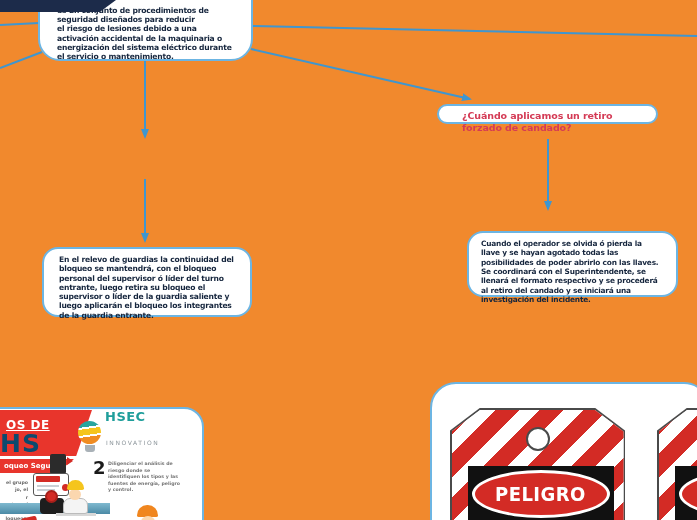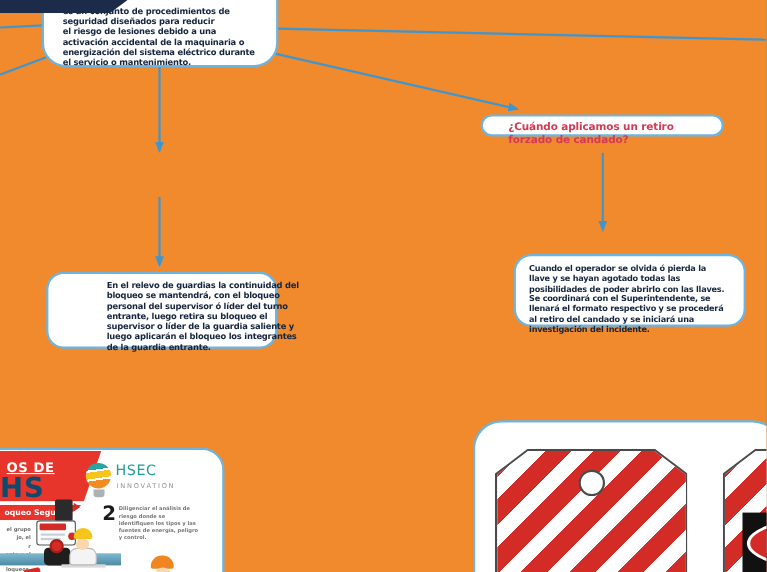--- a/index.html
+++ b/index.html
@@ -27,40 +27,40 @@
   .multiline{white-space:pre;}
   .def-node{left:38px;top:-34px;width:215px;height:95px;border-radius:22px;padding:38px 10px 0 17px;}
   .def-node .body-text{font-size:7.6px;font-weight:bold;line-height:1.21;letter-spacing:-0.2px;color:var(--body-text-navy);}
   .q-node{border-radius:18px;}
   .q-text{font-weight:bold;color:var(--question-red);font-size:9.5px;line-height:1.3;letter-spacing:-0.1px;}
   .how-node{left:42px;top:142px;width:210px;height:37px;padding:5px 8px 0 18px;}
   .when-node{left:437px;top:104px;width:221px;height:20px;padding:4px 8px 0 23px;}
   .ans-node{border-radius:16px;}
   .ans-node .body-text{font-weight:bold;color:var(--body-text-navy);}
   .how-ans-node{left:42px;top:247px;width:210px;height:70px;padding:6px 6px 0 15px;}
-  .how-ans-node .body-text{font-size:7.6px;line-height:1.22;letter-spacing:-0.2px;margin-left:38px;}
+  .how-ans-node .body-text{font-size:7.6px;line-height:1.22;letter-spacing:-0.2px;}
   .when-ans-node{left:447px;top:231px;width:211px;height:66px;padding:6px 5px 0 12px;margin-left:20px;}
   .when-ans-node .body-text{font-size:7.4px;line-height:1.26;letter-spacing:-0.2px;}
   .navy-strip{position:absolute;left:0;top:0;width:116px;height:12px;background:var(--navy-bar);
     clip-path:polygon(0 0,100% 0,86% 100%,0 100%);z-index:3;}
 
   
   .poster-node{left:-42px;top:407px;width:246px;height:150px;border-radius:20px;overflow:hidden;}
   .poster-node *{position:absolute;}
   .banner1{left:0;top:1px;width:132px;height:46px;background:var(--banner-red);
     clip-path:polygon(0 0,100% 0,88% 100%,0 100%);}
   .banner2{left:0;top:50px;width:114px;height:14px;background:var(--banner-red);
     clip-path:polygon(0 0,100% 0,85% 100%,0 100%);}
   .banner-l1{left:46px;top:9px;color:#fff;font-weight:bold;font-size:12px;letter-spacing:0.5px;text-decoration:underline;}
   .banner-l2{left:40px;top:20px;color:#0c4a6e;font-weight:bold;font-size:25px;letter-spacing:1px;}
   .banner-l3{left:44px;top:52.5px;color:#fff;font-weight:bold;font-size:7px;}
   .bulb{left:118px;top:12px;width:23px;height:23px;border-radius:50%;
     background:linear-gradient(172deg,#28A59E 0 7px,#fff 7px 9px,#F5C51D 9px 15px,#fff 15px 17px,#F08C22 17px 23px);}
   .bulb-base{left:125px;top:36px;width:10px;height:7px;background:#A9B1B7;border-radius:0 0 3px 3px;}
-  .hsec-title{left:145px;top:12px;font-size:13px;font-weight:normal;color:var(--hsec-teal);letter-spacing:0.5px;}
+  .hsec-title{left:145px;top:0;font-size:13px;font-weight:bold;color:var(--hsec-teal);letter-spacing:0.5px;}
   .hsec-sub{left:146px;top:30px;font-size:6px;color:#8A9399;letter-spacing:1.6px;}
   .step-num{left:133px;top:48px;font-size:18px;font-weight:bold;color:#1A1A1A;}
   .step-text{left:148px;top:52px;font-size:4.7px;line-height:1.4;color:#777;font-weight:bold;}
   .left-frags{left:0;top:70px;width:68px;font-size:4.7px;line-height:1.55;color:#6B6B6B;font-weight:bold;text-align:right;}
   .sign{left:73px;top:64px;width:36px;height:23px;background:#fff;border:1px solid #555;border-radius:3px;}
   .sign-band{left:2px;top:2px;width:24px;height:6px;background:var(--danger-red);border-radius:1px;}
   .sign-dot{left:28px;top:10px;width:7px;height:7px;background:var(--danger-red);border-radius:50%;}
   .sign-line1{left:3px;top:11px;width:22px;height:2px;background:#C9CFD4;}
   .sign-line2{left:3px;top:15px;width:18px;height:2px;background:#C9CFD4;}
   .ctrl-box{left:90px;top:45px;width:16px;height:20px;background:#2B2B2B;border-radius:2px;}
@@ -195,20 +195,25 @@
     <div class="worker2-face"></div>
     <div class="mini-tag"></div>
   </div>
 
   <div class="node tags-node">
     <div class="tag tag1">
       <div class="tag-border"></div>
       <div class="tag-inner">
         <div class="tag-stripes"></div>
         <div class="tag-hole"></div>
+        <div class="tag-label-box">
+          <div class="tag-oval">
+            <span class="tag-word">PELIGRO</span>
+          </div>
+        </div>
       </div>
     </div>
     <div class="tag tag2">
       <div class="tag-border"></div>
       <div class="tag-inner">
         <div class="tag-stripes"></div>
 
         <div class="tag-label-box">
           <div class="tag-oval">
             

